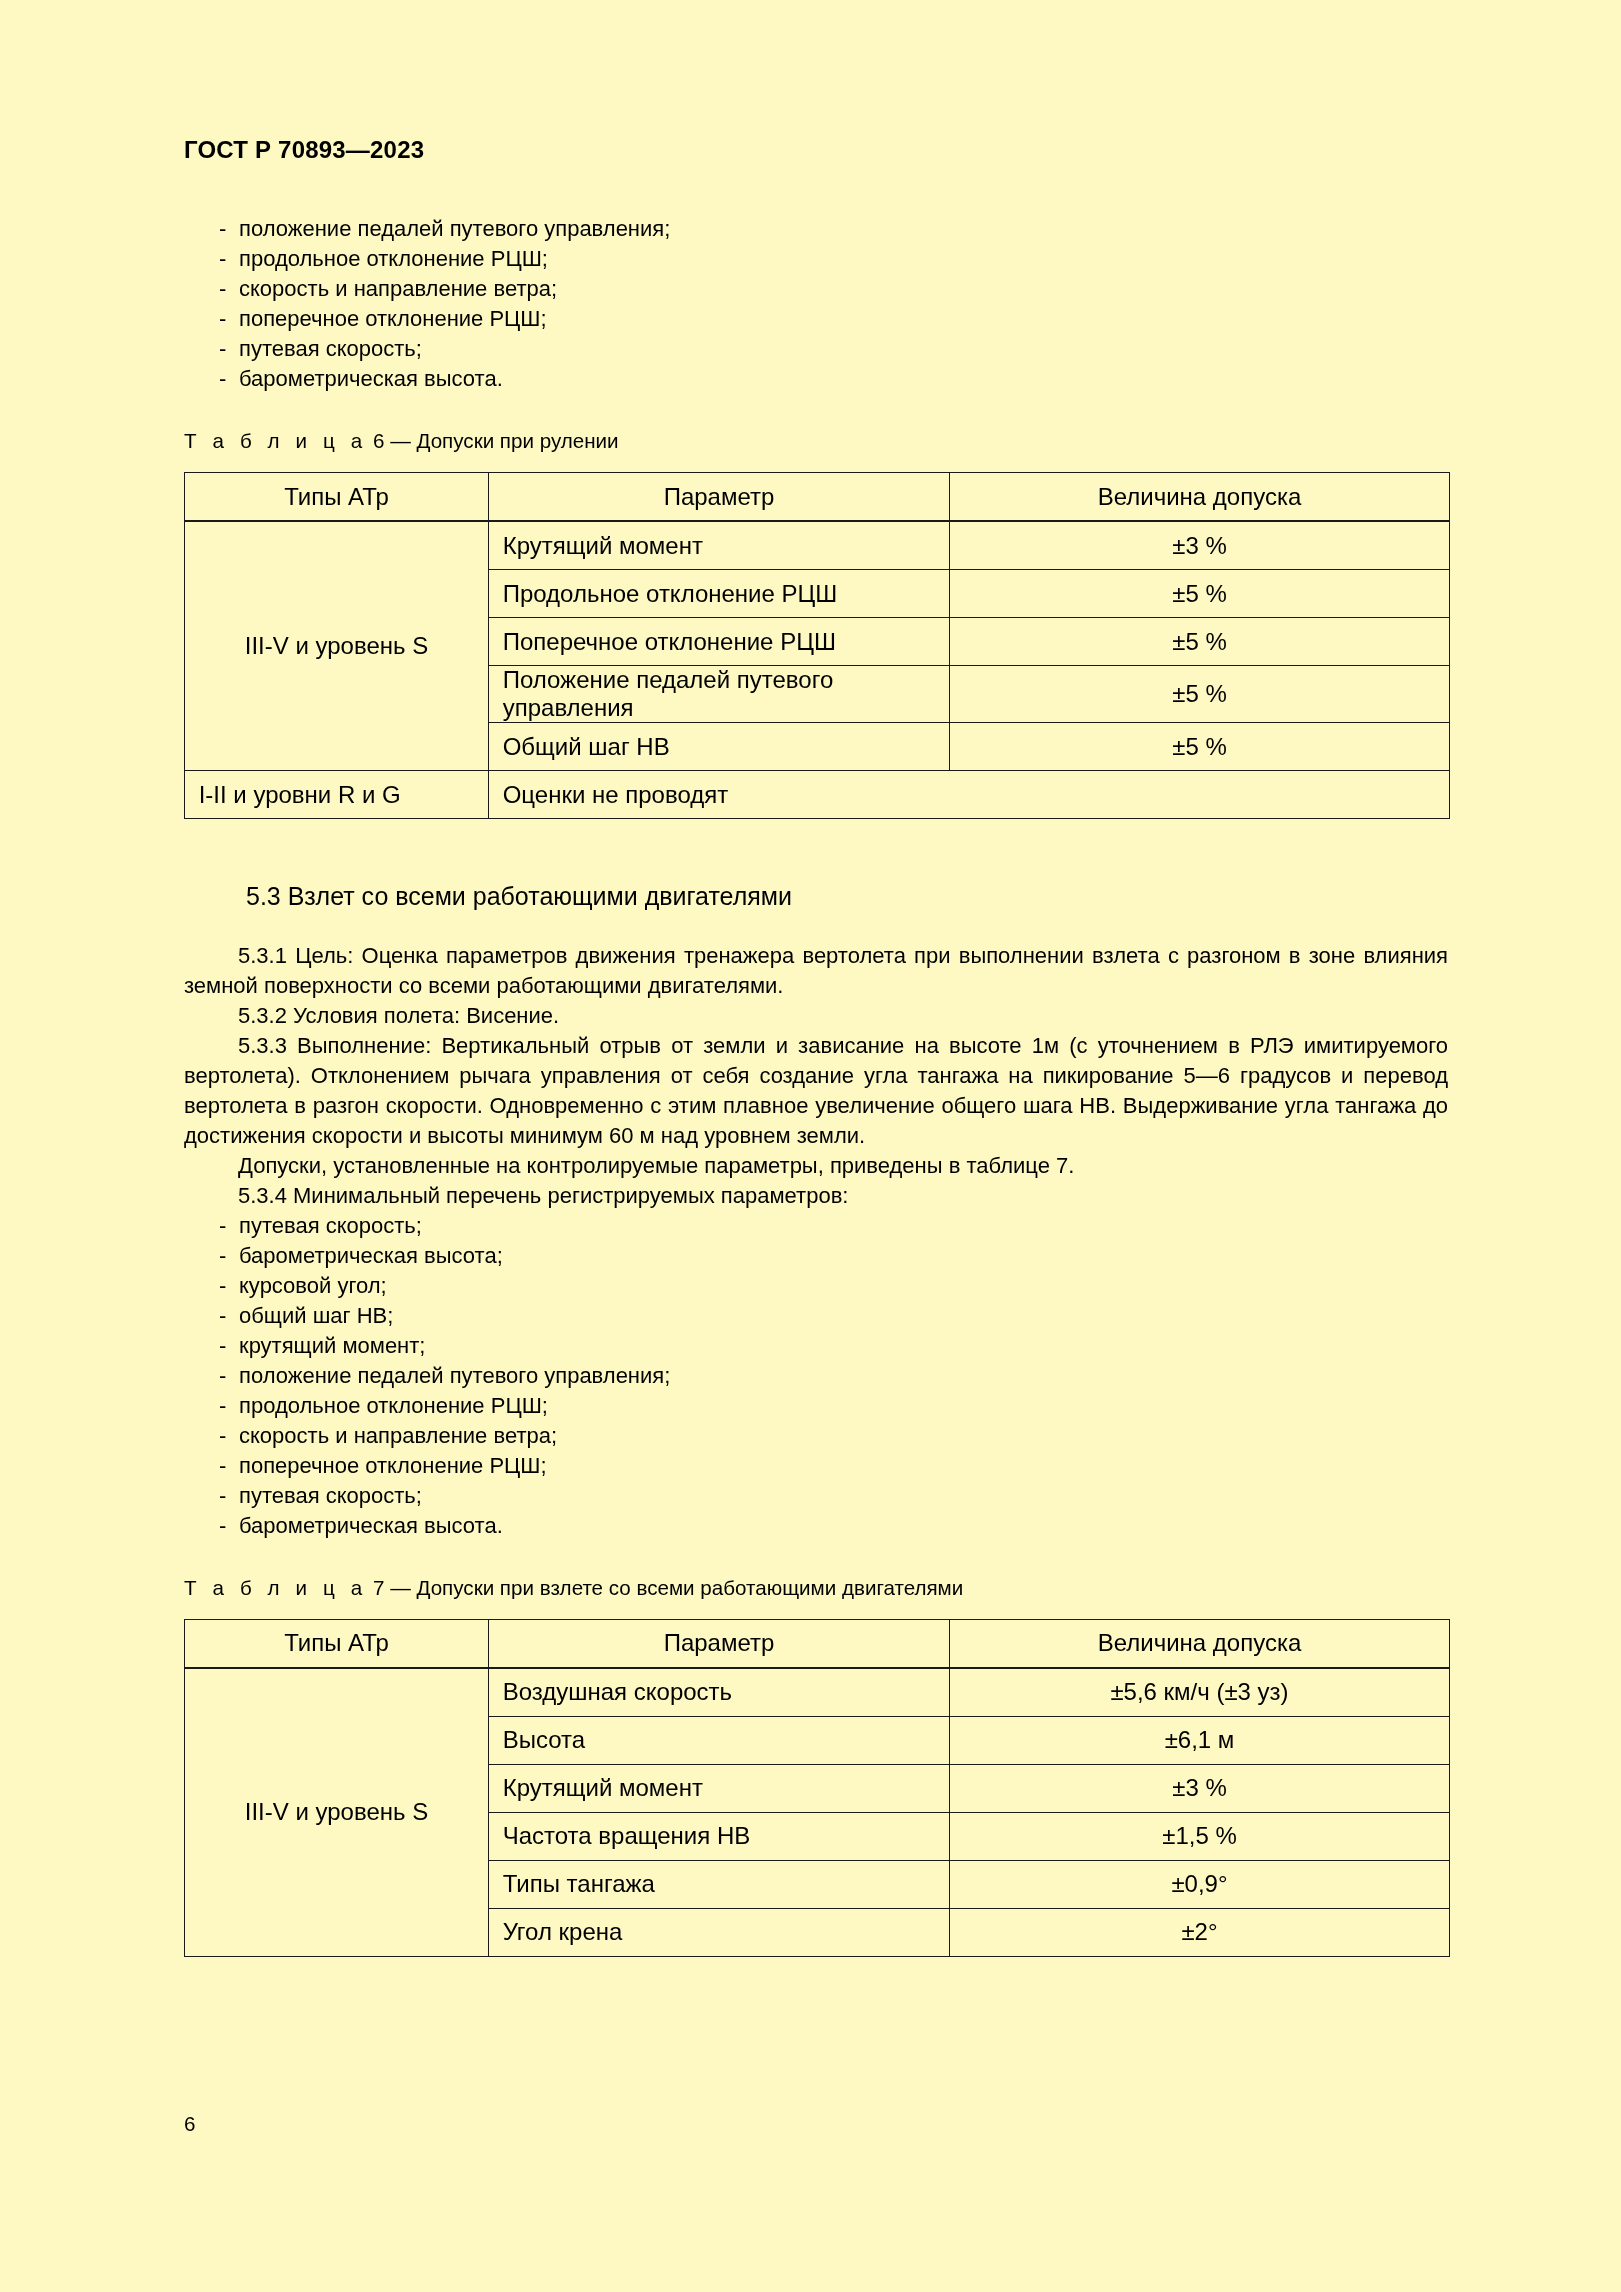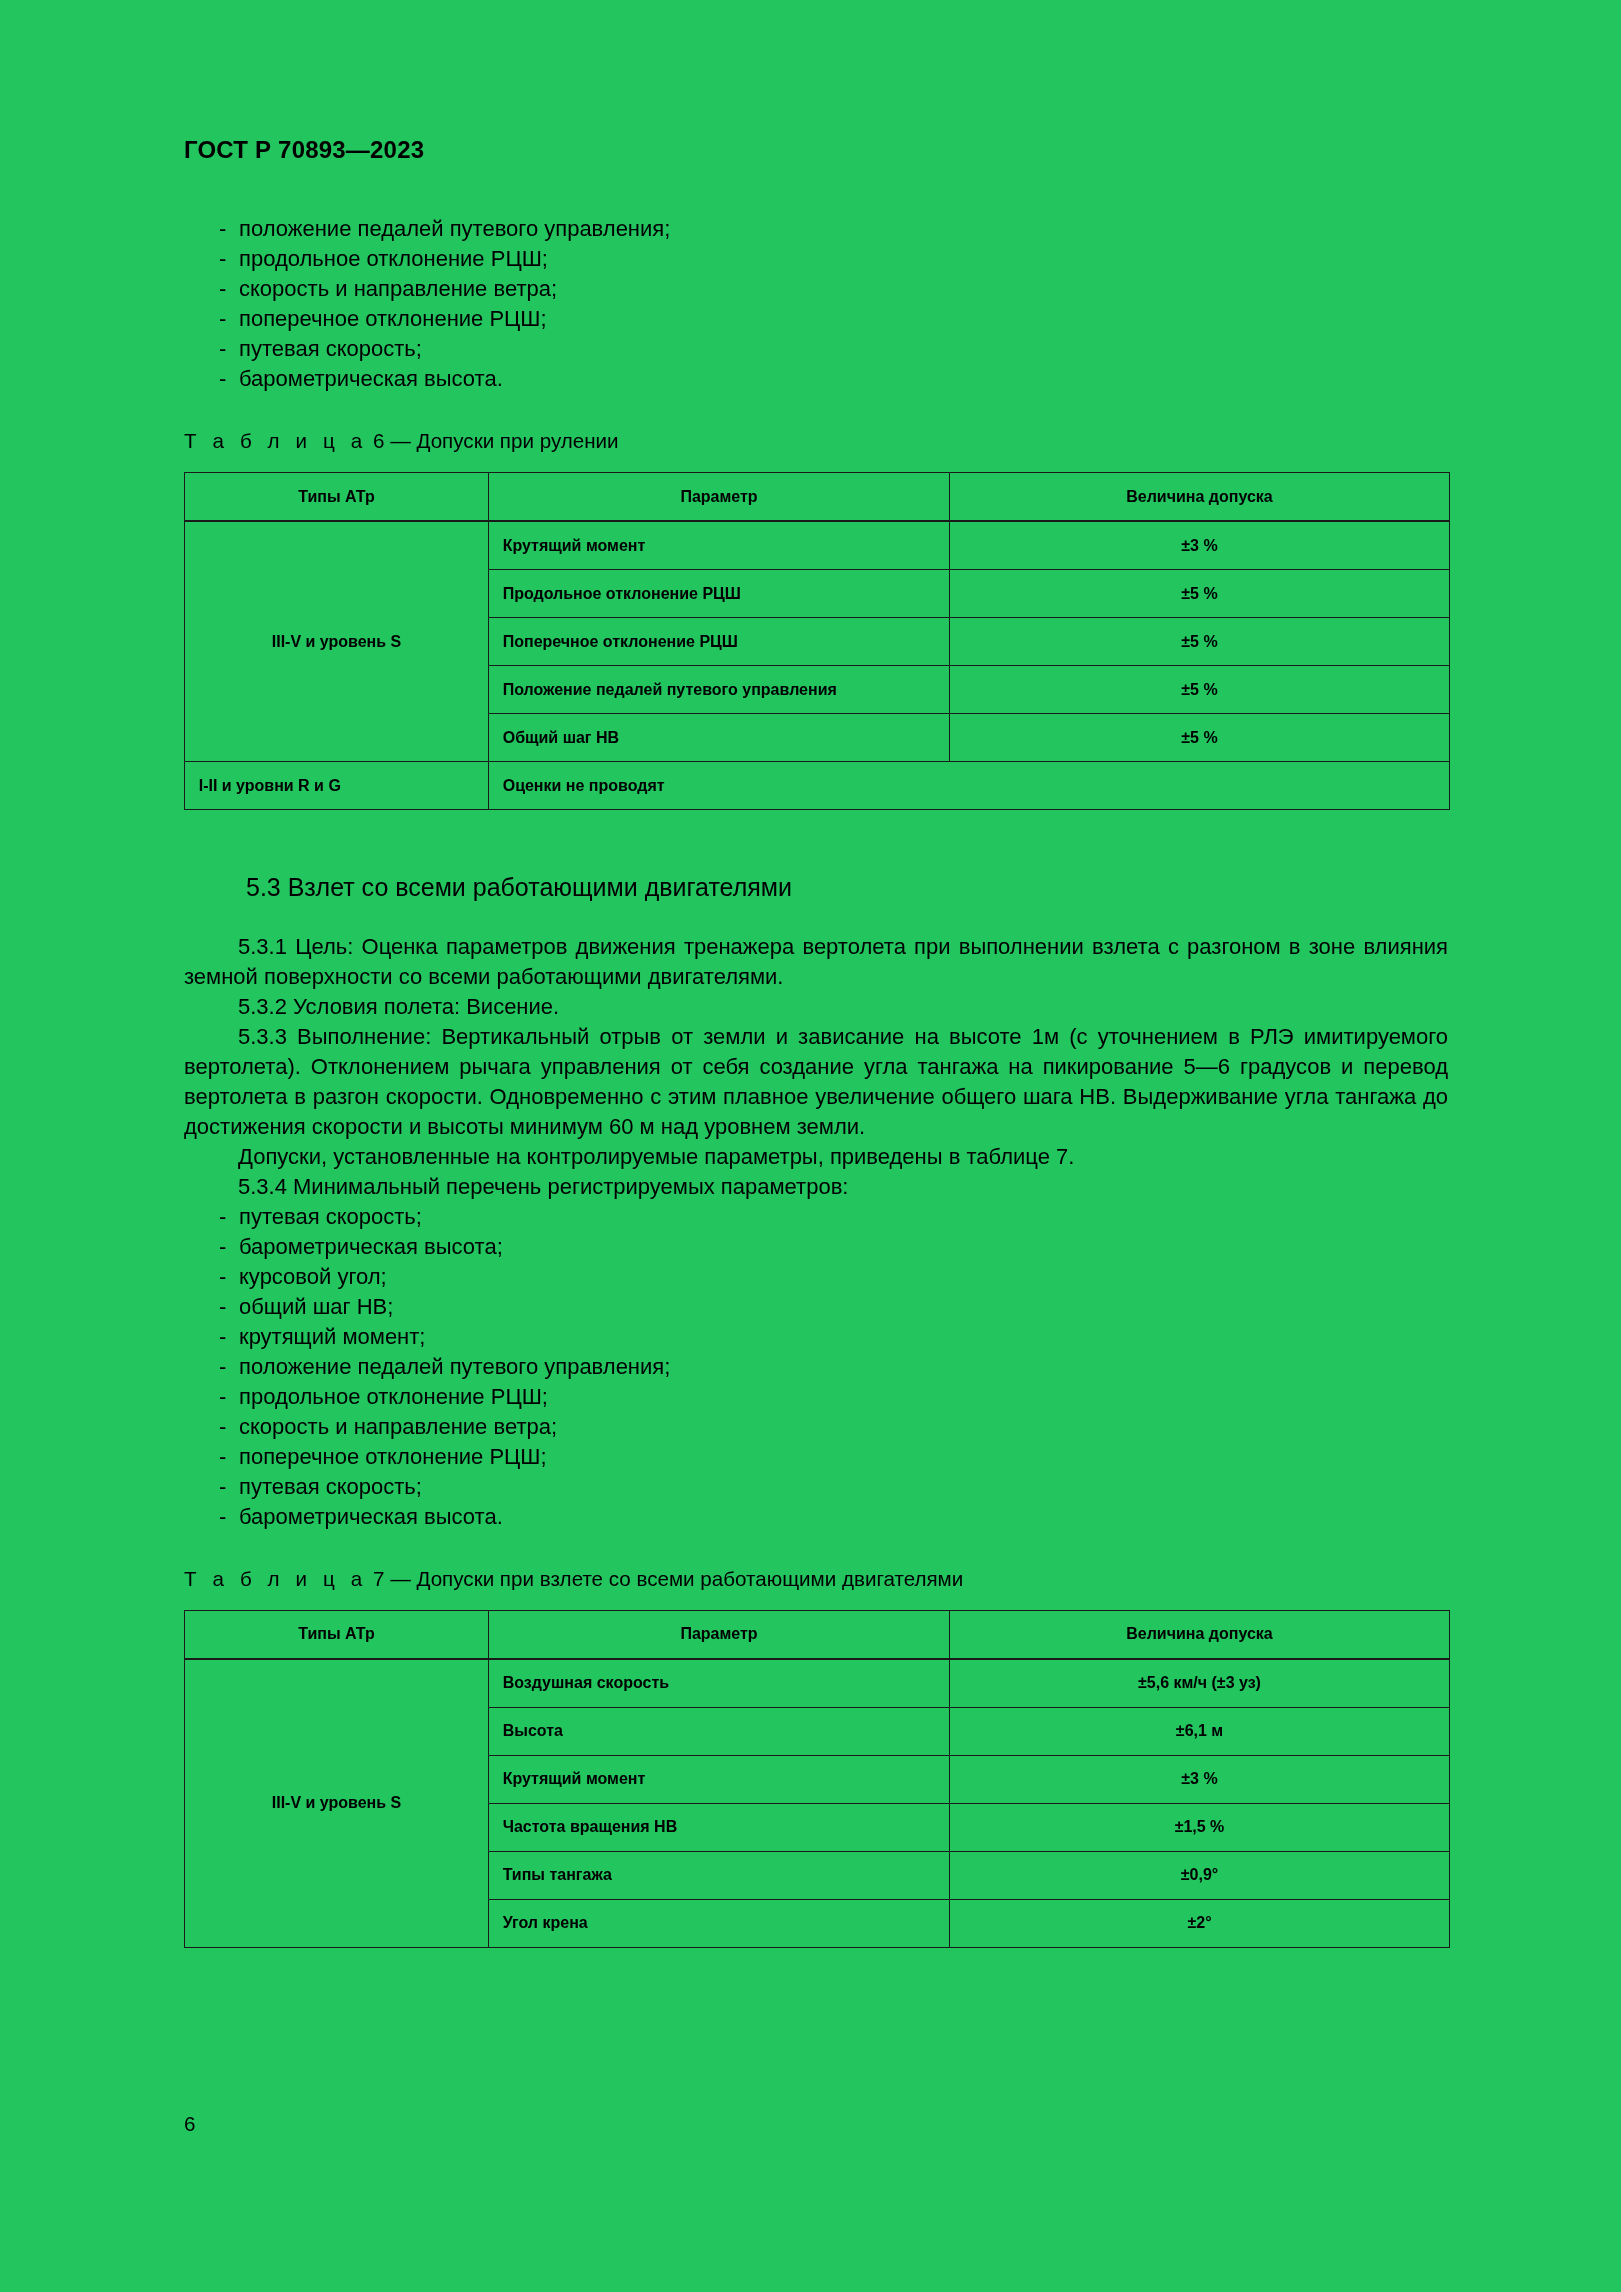--- a/index.html
+++ b/index.html
@@ -9,21 +9,21 @@
   }
   body {
     font-family: "Liberation Sans", sans-serif;
     color: #000000;
   }
   .page {
     position: relative;
     width: 1621px;
     height: 2293px;
     margin: 0 auto;
-    background: #22c55e;
+    background: #fef9c3;
     box-sizing: border-box;
     padding: 4px;
     overflow: hidden;
   }
   .content {
     position: absolute;
     left: 184px;
     top: 137px;
     width: 1264px;
   }
@@ -68,22 +68,22 @@
     letter-spacing: 5.1px;
   }
   .gost-table {
     border-collapse: collapse;
     width: 1264px;
     table-layout: fixed;
     margin: 0;
   }
   .gost-table td, .gost-table th {
     border: 1.3px solid #1a1a1a;
-    font-size: 16px;
-    font-weight: bold;
+    font-size: 24px;
+    font-weight: normal;
     padding: 0 13.7px;
     vertical-align: middle;
   }
   .gost-table thead th {
     text-align: center;
     height: 47px;
     border-bottom-width: 2.5px;
   }
   .gost-table tbody td {
     height: 47px;

